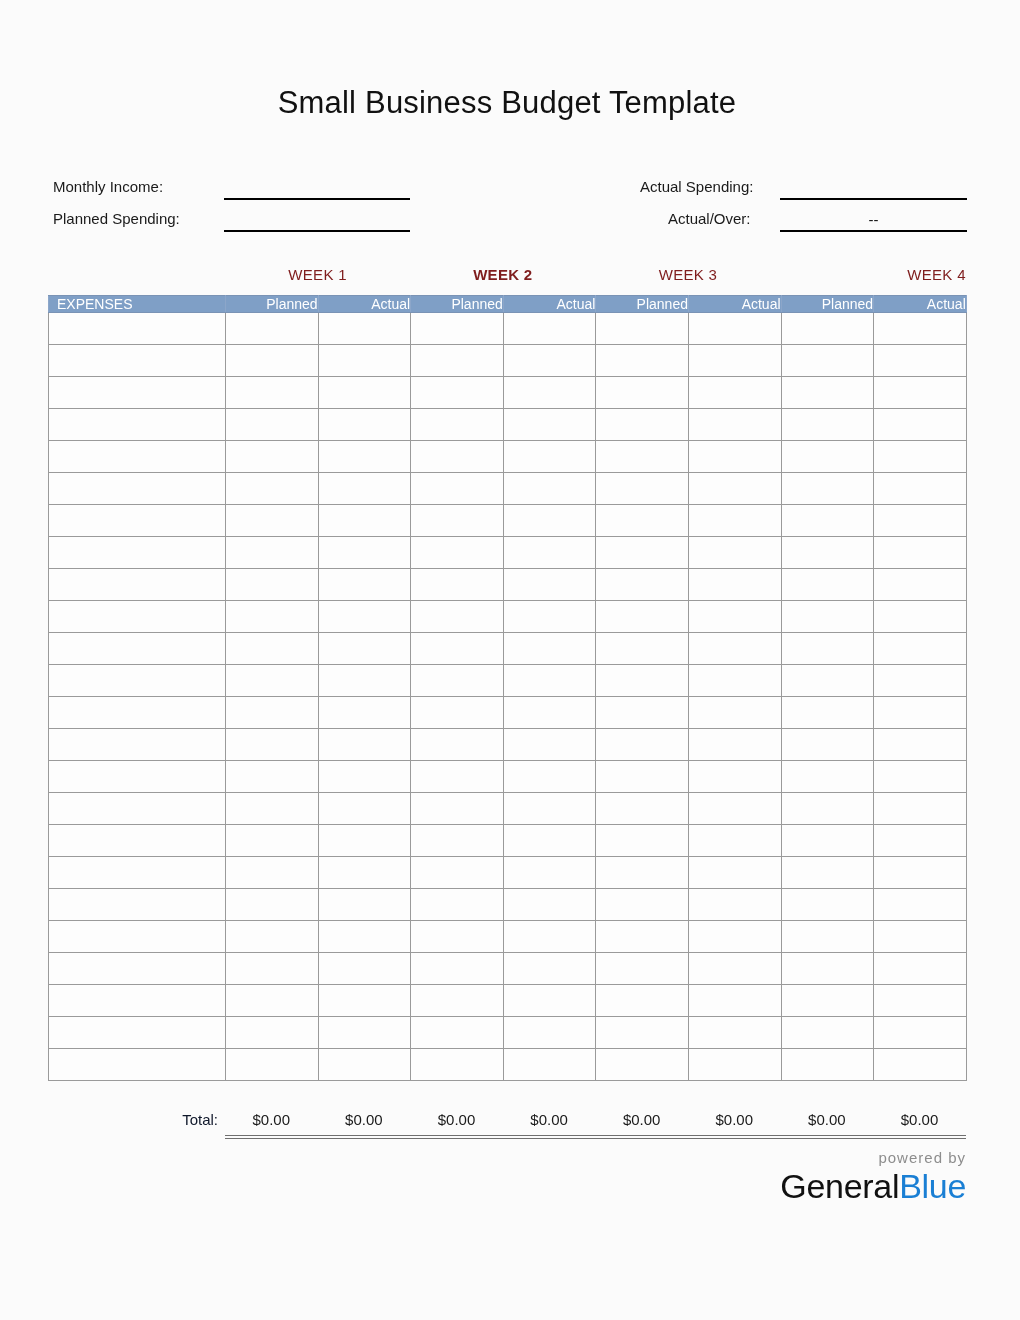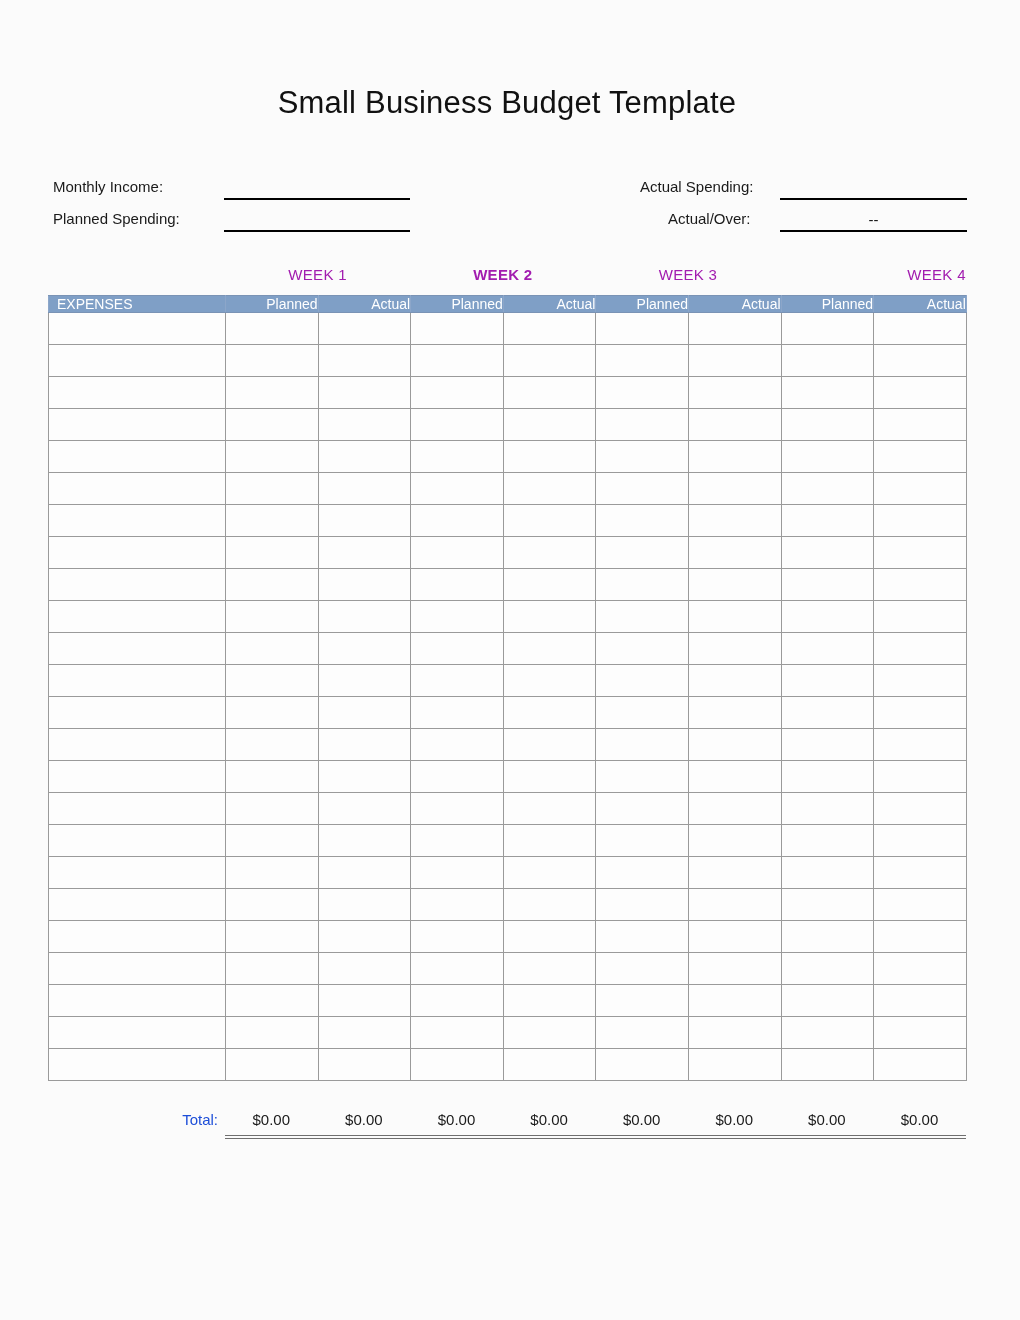--- a/index.html
+++ b/index.html
@@ -69,21 +69,21 @@
   #line-under-over { left: 780px; top: 230px; width: 187px; }
   #val-under-over { left: 780px; top: 211px; width: 187px; }
 
   
   .week-label {
     position: absolute;
     top: 266px;
     font-size: 15px;
     font-weight: 400;
     text-align: center;
-    color: #a21caf;
+    color: #7f1d1d;
     white-space: nowrap;
     letter-spacing: 0.3px;
   }
 
   
   .table-wrap {
     position: absolute;
     left: 48px;
     top: 295px;
     width: 918px;
@@ -129,21 +129,21 @@
     width: 918px;
     height: 34px;
   }
   .totals-label {
     position: absolute;
     left: 0;
     top: 6px;
     width: 170px;
     text-align: right;
     font-size: 15px;
-    color: #1d4ed8;
+    color: #0f172a;
   }
   .total-cell {
     position: absolute;
     top: 6px;
     width: 92.6px;
     text-align: center;
     font-size: 15px;
     color: #1a1a1a;
   }
   .totals-rule {
@@ -510,14 +510,18 @@
         <div class="total-cell" style="left: 362.2px;">$0.00</div>
         <div class="total-cell" style="left: 454.8px;">$0.00</div>
         <div class="total-cell" style="left: 547.4px;">$0.00</div>
         <div class="total-cell" style="left: 640px;">$0.00</div>
         <div class="total-cell" style="left: 732.6px;">$0.00</div>
         <div class="total-cell" style="left: 825.2px;">$0.00</div>
       </div>
     <div class="totals-rule"></div>
   </div>
 
+  <div class="logo">
+    <div class="logo-powered">powered by</div>
+    <div class="logo-name"><span class="logo-general">General</span><span class="logo-blue">Blue</span></div>
+  </div>
 
 </div>
 
 </body></html>

